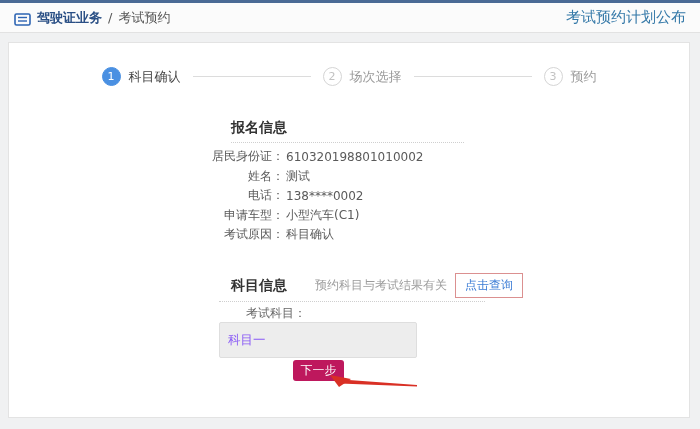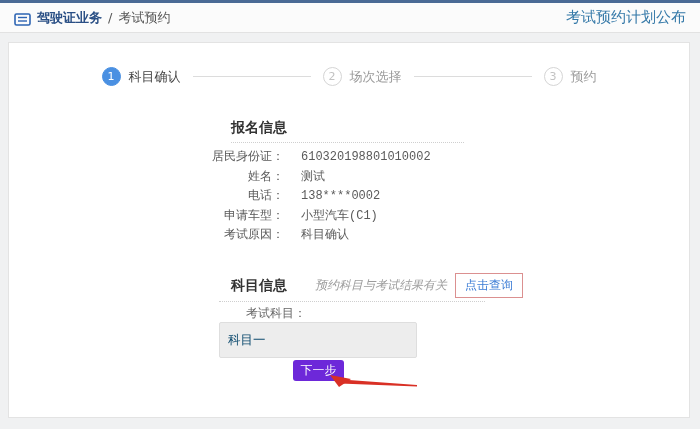--- a/index.html
+++ b/index.html
@@ -50,39 +50,39 @@
   .step.inactive .step-label{ color:#9a9a9a; }
   .step-line{ width:118px; height:1px; background:#dcdcdc; margin:0 12px; }
 
   
   .section-title{ font-size:14px; font-weight:bold; color:#333; }
   .reg-title{ position:absolute; left:222px; top:76px; }
   .reg-divider{ position:absolute; left:222px; top:99px; width:233px; border-bottom:1px dotted #cfcfcf; }
   .reg-rows{ position:absolute; left:150px; top:104px; width:420px; }
   .reg-row{ display:flex; height:19.5px; align-items:center; font-size:12px; color:#5a5a5a; }
   .reg-label{ width:125px; text-align:right; }
-  .reg-value{ margin-left:17px;font-family:Liberation Mono, monospace; }
+  .reg-value{ margin-left:2px; }
 
   .subj-head{ position:absolute; left:222px; top:230px; width:430px; display:flex; align-items:center; }
-  .subj-note{ font-size:12px; color:#9c9c9c; margin-left:28px;font-style:italic; }
+  .subj-note{ font-size:12px; color:#9c9c9c; margin-left:28px; }
   .query-link{
     font-size:12px; color:#3a7bd5; text-decoration:none; cursor:pointer;
     border:1px solid #db9090; padding:3px 9px; margin-left:8px;
   }
   .subj-divider{ position:absolute; left:210px; top:258px; width:266px; border-bottom:1px dotted #cfcfcf; }
   .exam-label{ position:absolute; left:237px; top:262px; font-size:12px; color:#666; }
   .exam-input{
     position:absolute; left:210px; top:279px; width:198px; height:23px;
     background:#ededed; border:1px solid #dedede; border-radius:2px;
-    font-size:12.5px; color:#0c4a6e; padding:17px 8px;
+    font-size:12.5px; color:#8b5cf6; padding:17px 8px;
     font-family:"DejaVu Sans","Liberation Sans",sans-serif;
   }
   .next-btn{
     position:absolute; left:284px; top:317px; width:51px; height:21px;
-    background:#6d28d9; color:#ffffff; border:none; border-radius:3px;
+    background:#be185d; color:#ffffff; border:none; border-radius:3px;
     font-size:12px; cursor:pointer;
     font-family:"DejaVu Sans","Liberation Sans",sans-serif;
   }
   .arrow-svg{ position:absolute; left:318px; top:329px; pointer-events:none; }
 </style>
 </head>
 <body>
 
 <div class="topbar">
   <div class="crumbs">

